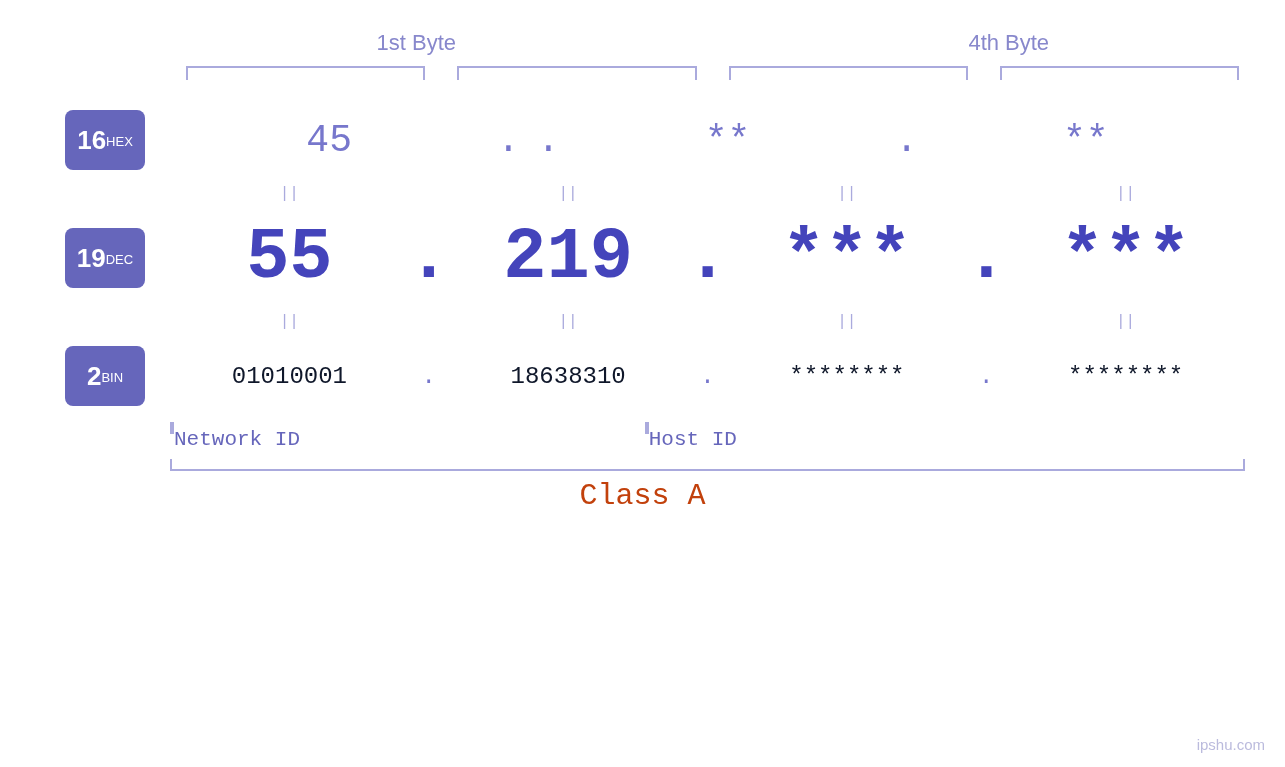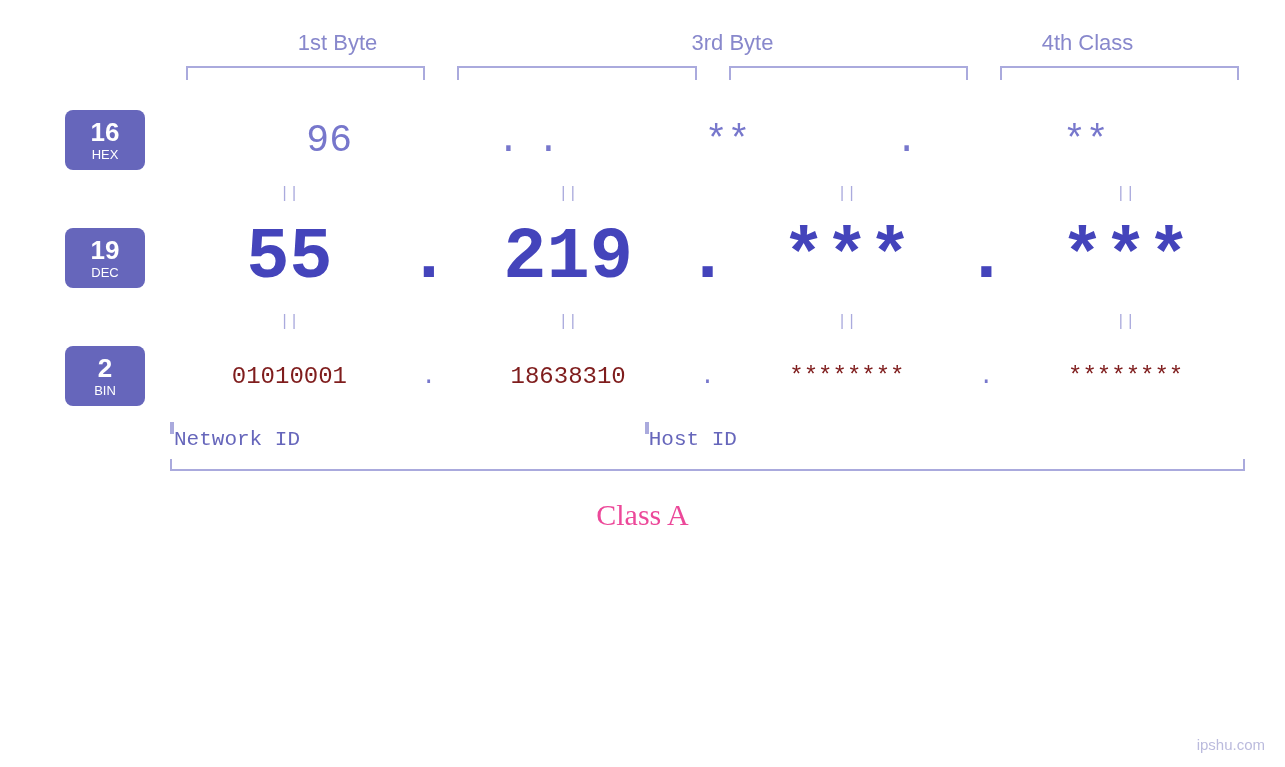--- a/index.html
+++ b/index.html
@@ -65,21 +65,20 @@
       flex-shrink: 0;
     }
 
     .base-badge {
       background: #6666bb;
       color: #ffffff;
       border-radius: 8px;
       width: 80px;
       height: 60px;
       display: flex;
-      flex-direction: column;
       align-items: center;
       justify-content: center;
       font-family: Arial, sans-serif;
     }
 
     .base-number {
       font-size: 26px;
       font-weight: bold;
       line-height: 1;
     }
@@ -128,21 +127,21 @@
     }
 
     .dec-dot {
       color: #4444bb;
       font-size: 72px;
       font-weight: bold;
     }
 
     
     .bin-value {
-      color: #7f1d1d;
+      color: #0f172a;
       font-size: 24px;
       font-family: 'Courier New', Courier, monospace;
     }
 
     .bin-dot {
       color: #7777cc;
       font-size: 24px;
     }
 
     .watermark {
@@ -266,39 +265,38 @@
     .class-bracket-content {
       flex: 1;
       border-bottom: 2px solid #aaaadd;
       border-left: 2px solid #aaaadd;
       border-right: 2px solid #aaaadd;
       height: 12px;
     }
 
     .class-a-label {
       text-align: center;
-      color: #ec4899;
+      color: #c2410c;
       font-size: 30px;
-      font-family: Liberation Serif, serif;
-      margin-top: 27px;
+      font-family: Liberation Mono, monospace;
+      margin-top: 8px;
       width: 100%;
     }
   </style>
 </head>
 <body>
 
 <div class="container">
 
   <div class="byte-headers">
     <div class="byte-header">1st Byte</div>
     <div style="width:40px; flex-shrink:0;"></div>
     <div style="width:40px; flex-shrink:0;"></div>
-    <div class="byte-header">3rd Byte</div>
     <div style="width:40px; flex-shrink:0;"></div>
-    <div class="byte-header">4th Class</div>
+    <div class="byte-header">4th Byte</div>
   </div>
 
   <div class="bracket-row">
     <div class="bracket" style="margin:0 6px;"></div>
     <div class="bracket-gap"></div>
     <div class="bracket" style="margin:0 6px;"></div>
     <div class="bracket-gap"></div>
     <div class="bracket" style="margin:0 6px;"></div>
     <div class="bracket-gap"></div>
     <div class="bracket" style="margin:0 6px;"></div>
@@ -308,21 +306,21 @@
 
     <div class="row-with-label" style="height:80px;">
       <div class="label-area">
         <div class="base-badge">
           <span class="base-number">16</span>
           <span class="base-label">HEX</span>
         </div>
       </div>
       <div class="values-area">
         <div class="byte-cell">
-          <span class="hex-value">96</span>
+          <span class="hex-value">45</span>
         </div>
         <div class="dot-cell">
           <span class="hex-dot">.</span>
         </div>
         <div class="dot-cell">
           <span class="hex-dot">.</span>
         </div>
         <div class="byte-cell">
           <span class="hex-value">**</span>
         </div>

